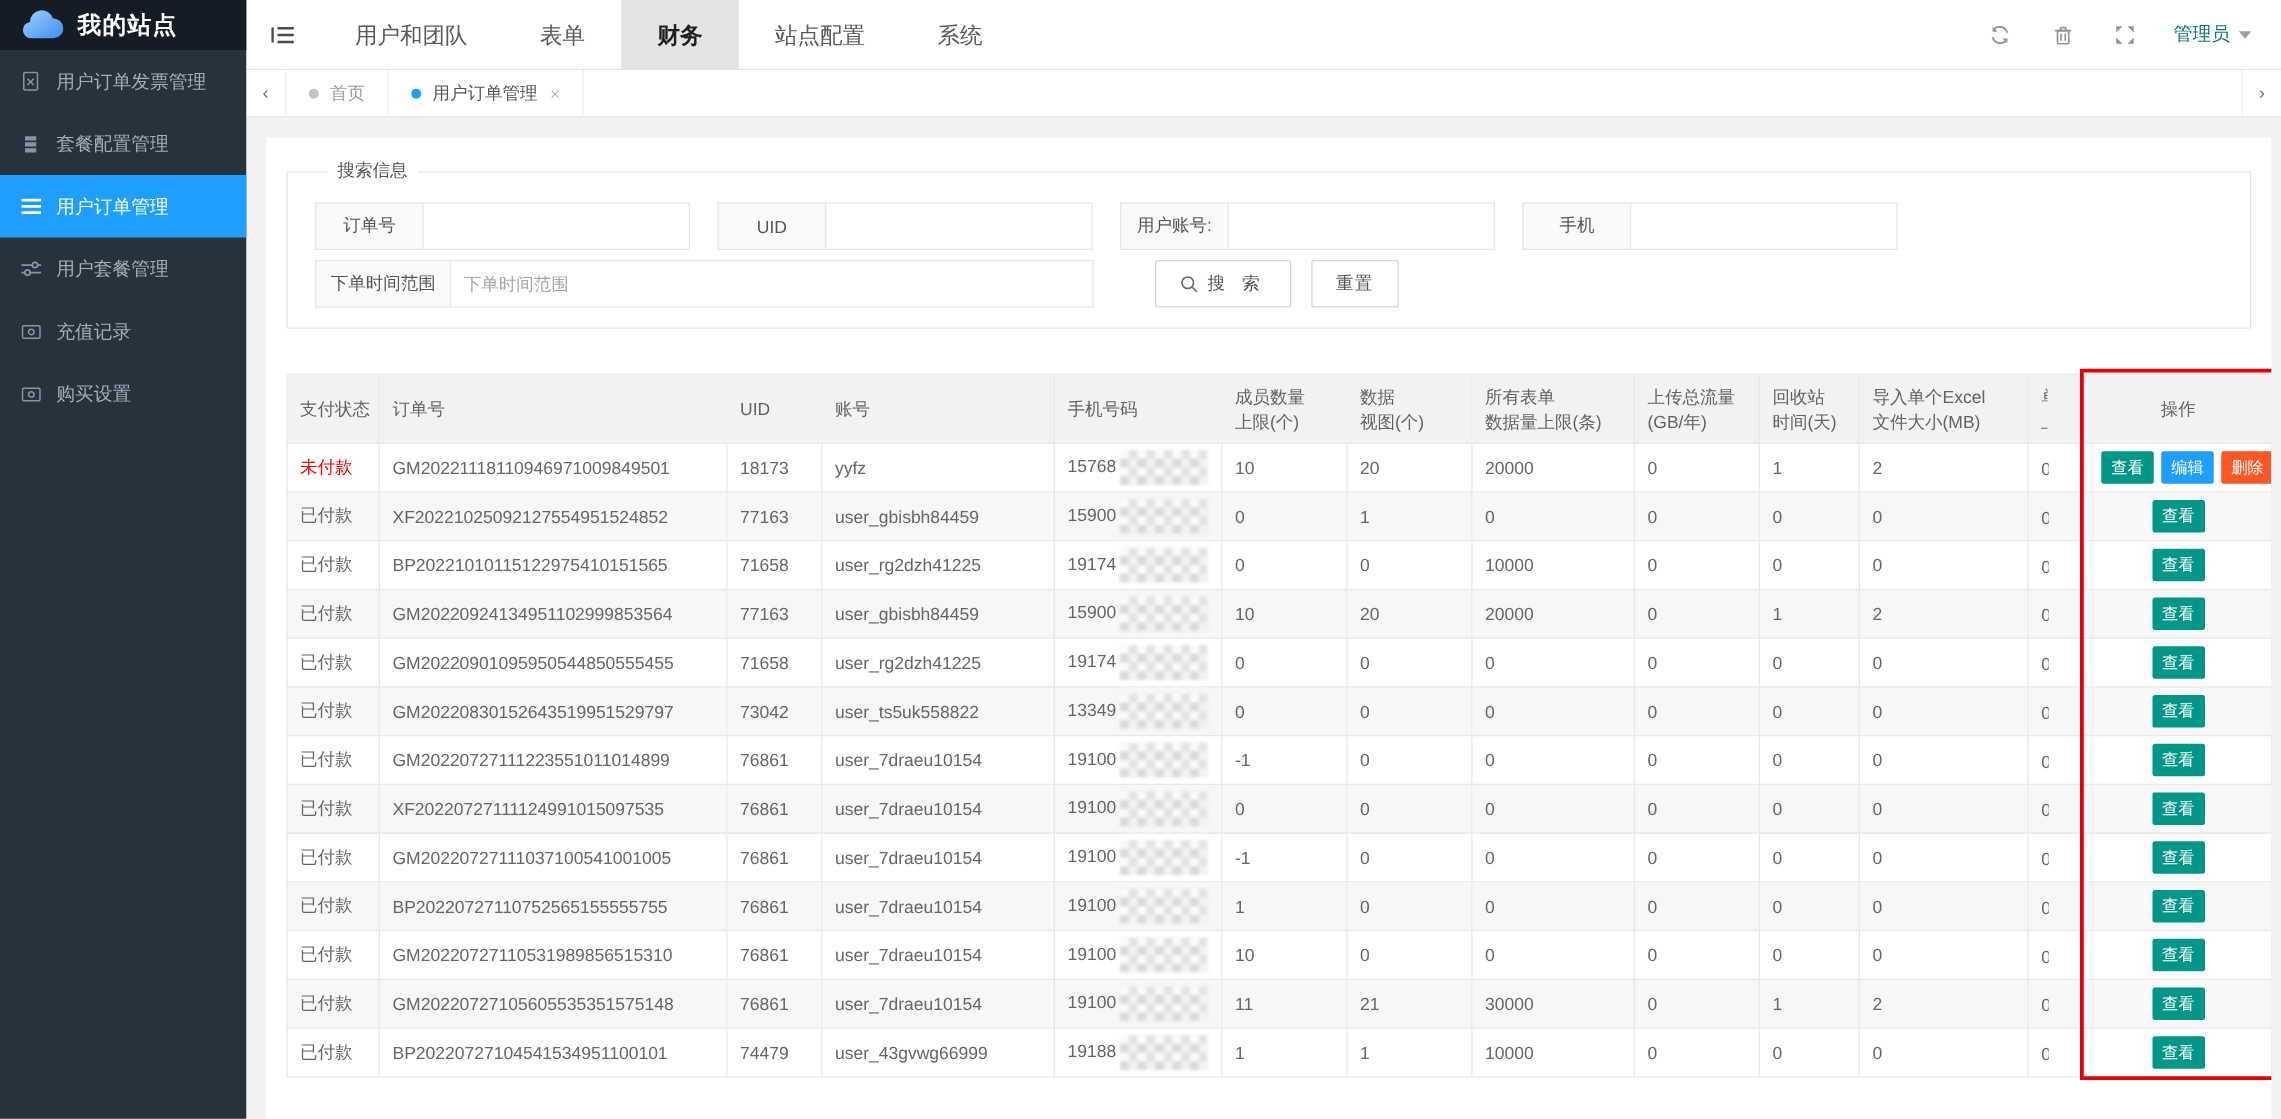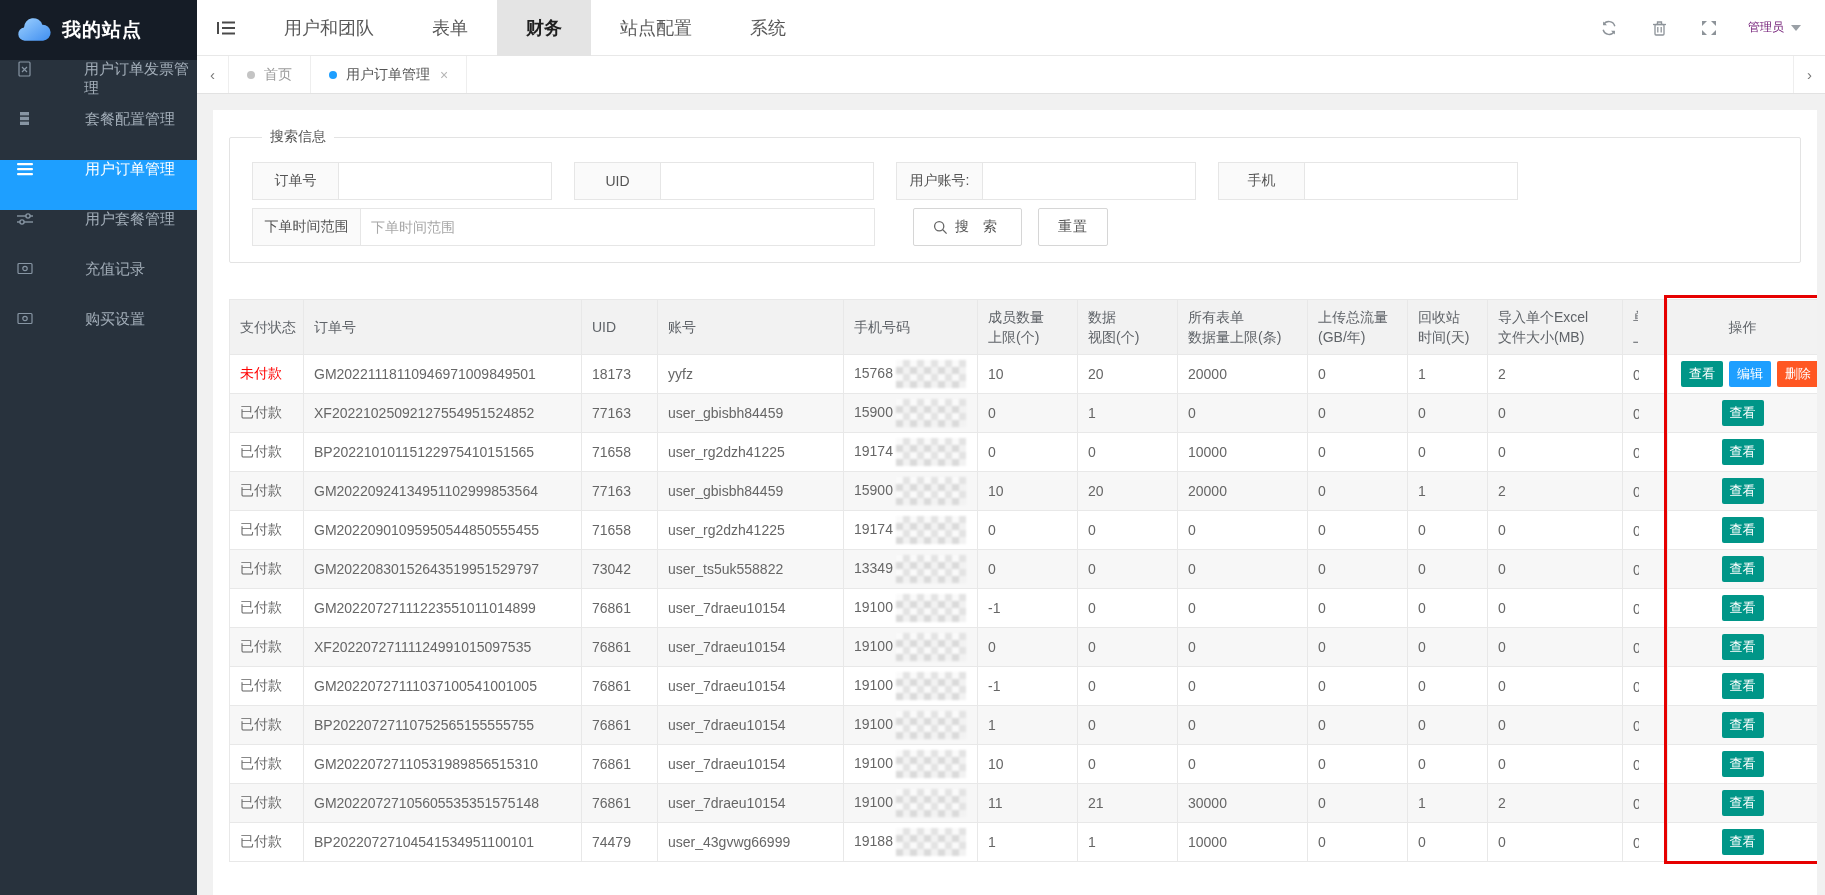--- a/index.html
+++ b/index.html
@@ -1,40 +1,40 @@
 <!DOCTYPE html>
 <html><head>
 <meta charset="utf-8">
 <style>
   * { margin:0; padding:0; box-sizing:border-box; }
   html,body { width:1825px; height:895px; overflow:hidden; background:#f1f1f1;
     font-family:"Liberation Sans", sans-serif; }
 
   
   .sidebar { position:absolute; left:0; top:0; width:197px; height:895px; background:#28323d; z-index:5; }
-  .logo { height:60px; background:#151c26; display:flex; align-items:center; padding-left:14px; }
+  .logo { height:40px; background:#151c26; display:flex; align-items:center; padding-left:14px; }
   .logo-title { color:#fff; font-size:19px; font-weight:bold; margin-left:8px; letter-spacing:1px; }
-  .side-item { height:50px; display:flex; align-items:flex-start; padding-left:17px; color:#a3aeb9;
-    font-size:15px; cursor:pointer;gap:40px; }
+  .side-item { height:50px; display:flex; align-items:center; padding-left:17px; color:#a3aeb9;
+    font-size:15px; cursor:pointer; }
   .side-item .sicon { width:17px; height:17px; margin-right:11px; color:#8795a3; display:flex; align-items:center; }
   .side-item.active { background:#1E9FFF; color:#fff; }
   .side-item.active .sicon { color:#fff; }
 
   
   .topbar { position:absolute; left:197px; top:0; right:0; height:56px; background:#fff;
     border-bottom:1px solid #e8e8e8; display:flex; align-items:center; }
   .collapse-btn { width:58px; height:56px; display:flex; align-items:center; justify-content:center;
     color:#4a4a4a; cursor:pointer; }
   .nav-item { height:56px; display:flex; align-items:center; padding:0 29px; font-size:18px;
     color:#595959; cursor:pointer; }
   .nav-item.active { background:#e4e4e4; color:#1f1f1f; font-weight:bold; }
   .topbar-right { margin-left:auto; display:flex; align-items:center; height:56px; }
   .tb-icon { width:50px; height:56px; display:flex; align-items:center; justify-content:center;
     color:#8d9399; cursor:pointer; }
-  .admin-box { display:flex; align-items:center; padding:0 24px 0 14px; color:#701a75; font-size:12px; cursor:pointer; }
+  .admin-box { display:flex; align-items:center; padding:0 24px 0 14px; color:#0f766e; font-size:15px; cursor:pointer; }
   .caret-down { width:0; height:0; border-left:5px solid transparent; border-right:5px solid transparent;
     border-top:6px solid #9aa0a6; margin-left:7px; }
 
   
   .tabbar { position:absolute; left:197px; top:56px; right:0; height:38px; background:#fff;
     border-bottom:1px solid #e2e2e2; display:flex; align-items:stretch; }
   .tab-arrow { width:32px; display:flex; align-items:center; justify-content:center; color:#777;
     font-size:15px; border-right:1px solid #eee; cursor:pointer; }
   .tab-arrow.right { margin-left:auto; border-right:none; border-left:1px solid #eee; }
   .tab { display:flex; align-items:center; padding:0 18px; font-size:14px; color:#9b9b9b; cursor:pointer; }
@@ -273,21 +273,21 @@
           <input class="f-input" style="">
         </div>
         <div class="field">
           <span class="f-label">手机</span>
           <input class="f-input" style="">
         </div>
       </div>
 
 
       <div class="form-row" style="margin-bottom:0;">
-        <div class="field" style="margin-right:0;">
+        <div class="field" style="margin-right:11px;">
           <span class="f-label" style="min-width:108px;">下单时间范围</span>
           <input class="f-input wide" placeholder="下单时间范围" style="">
         </div>
         <button class="btn-plain btn-search">
           <span class="mag">
             <svg width="15" height="15" viewBox="0 0 15 15">
                 <circle cx="6.2" cy="6.2" r="4.6" fill="none" stroke="#666" stroke-width="1.3"></circle>
                 <line x1="9.8" y1="9.8" x2="13.6" y2="13.6" stroke="#666" stroke-width="1.3"></line>
               </svg>
           </span>

